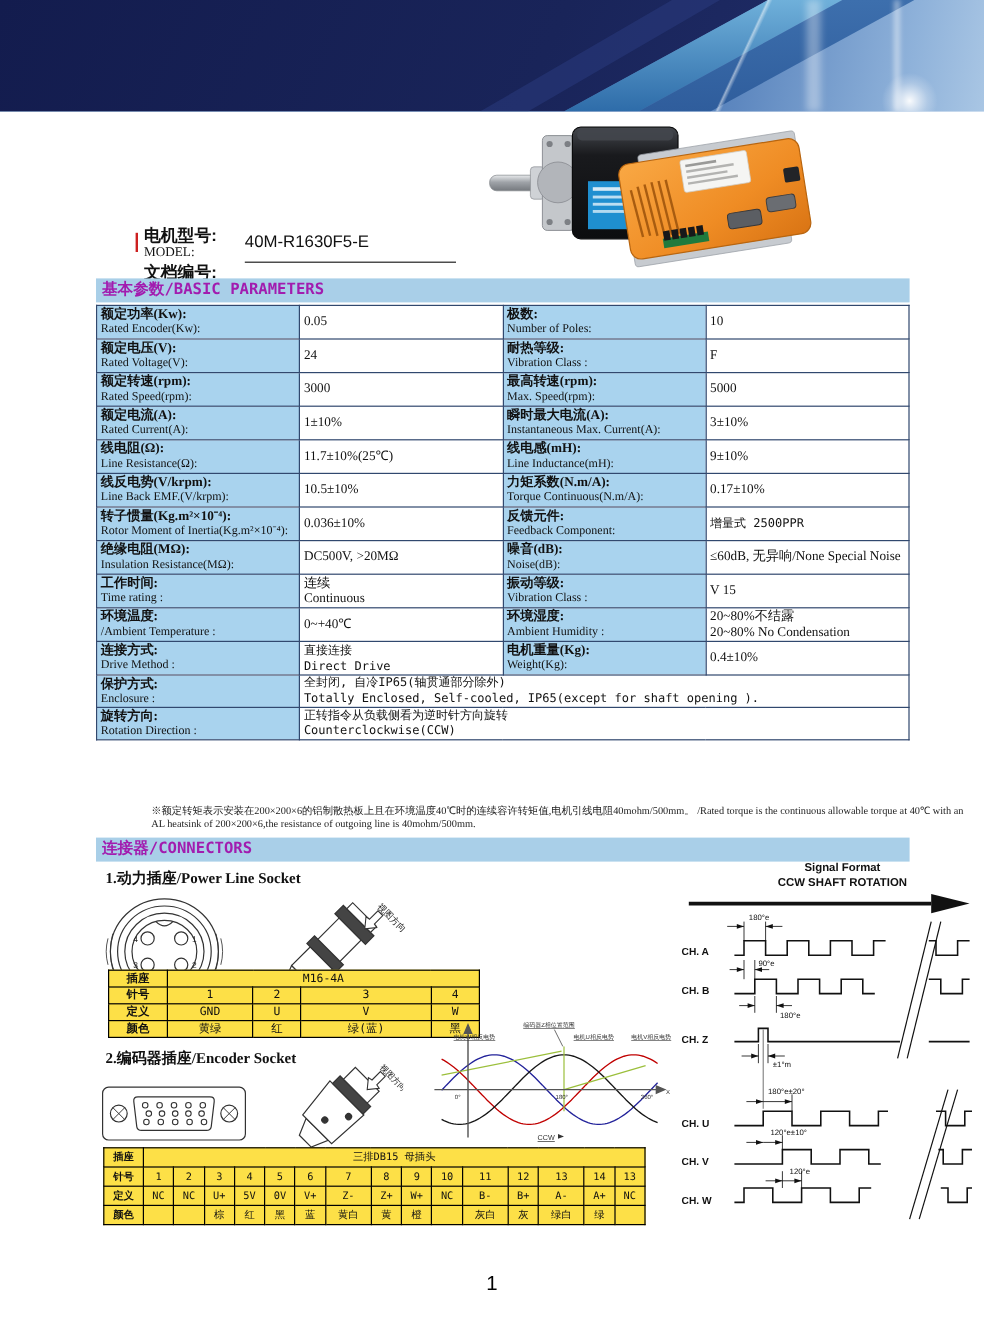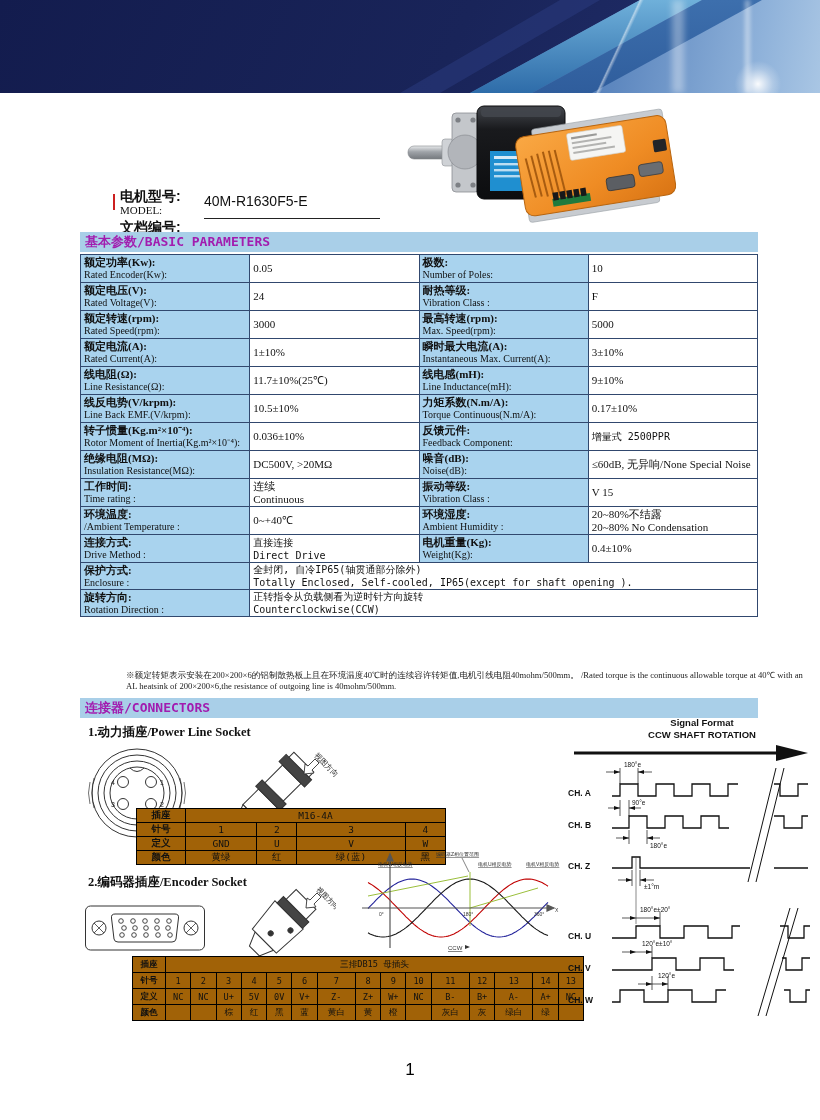--- a/index.html
+++ b/index.html
@@ -44,21 +44,21 @@
   #basic-table .val{background:#fff;}
   .zh{font-size:11px;line-height:13px;font-weight:bold;white-space:nowrap;}
   .en{font-size:10px;line-height:12px;white-space:nowrap;}
   .vline{font-size:11px;line-height:13px;}
   .mono .vline{font-family:"DejaVu Sans Mono",monospace;font-size:10px;}
   
   .footnote{position:absolute;left:80px;top:670px;width:678px;font-size:8.6px;line-height:11px;color:#222;margin-left:46px;}
   
   .subhead{position:absolute;font-size:12.5px;font-weight:bold;}
   
-  .conn-table{border-collapse:collapse;position:absolute;background:#a16207;margin-left:46px;}
+  .conn-table{border-collapse:collapse;position:absolute;background:#fde047;}
   .conn-table td{border:1px solid #000;text-align:center;font-family:"DejaVu Sans Mono",monospace;
     padding:0 1px;white-space:nowrap;overflow:hidden;}
   #power-table{left:90px;top:808px;width:310px;}
   #power-table td{height:12px;font-size:9.5px;}
   #power-table td.plbl{width:46px;font-weight:bold;}
   #encoder-table{left:86px;top:956px;width:452px;}
   #encoder-table td{height:15px;font-size:8.6px;}
   #encoder-table td.plbl{width:30px;font-weight:bold;}
   
   .page-number{position:absolute;left:0;top:1060px;width:820px;text-align:center;

